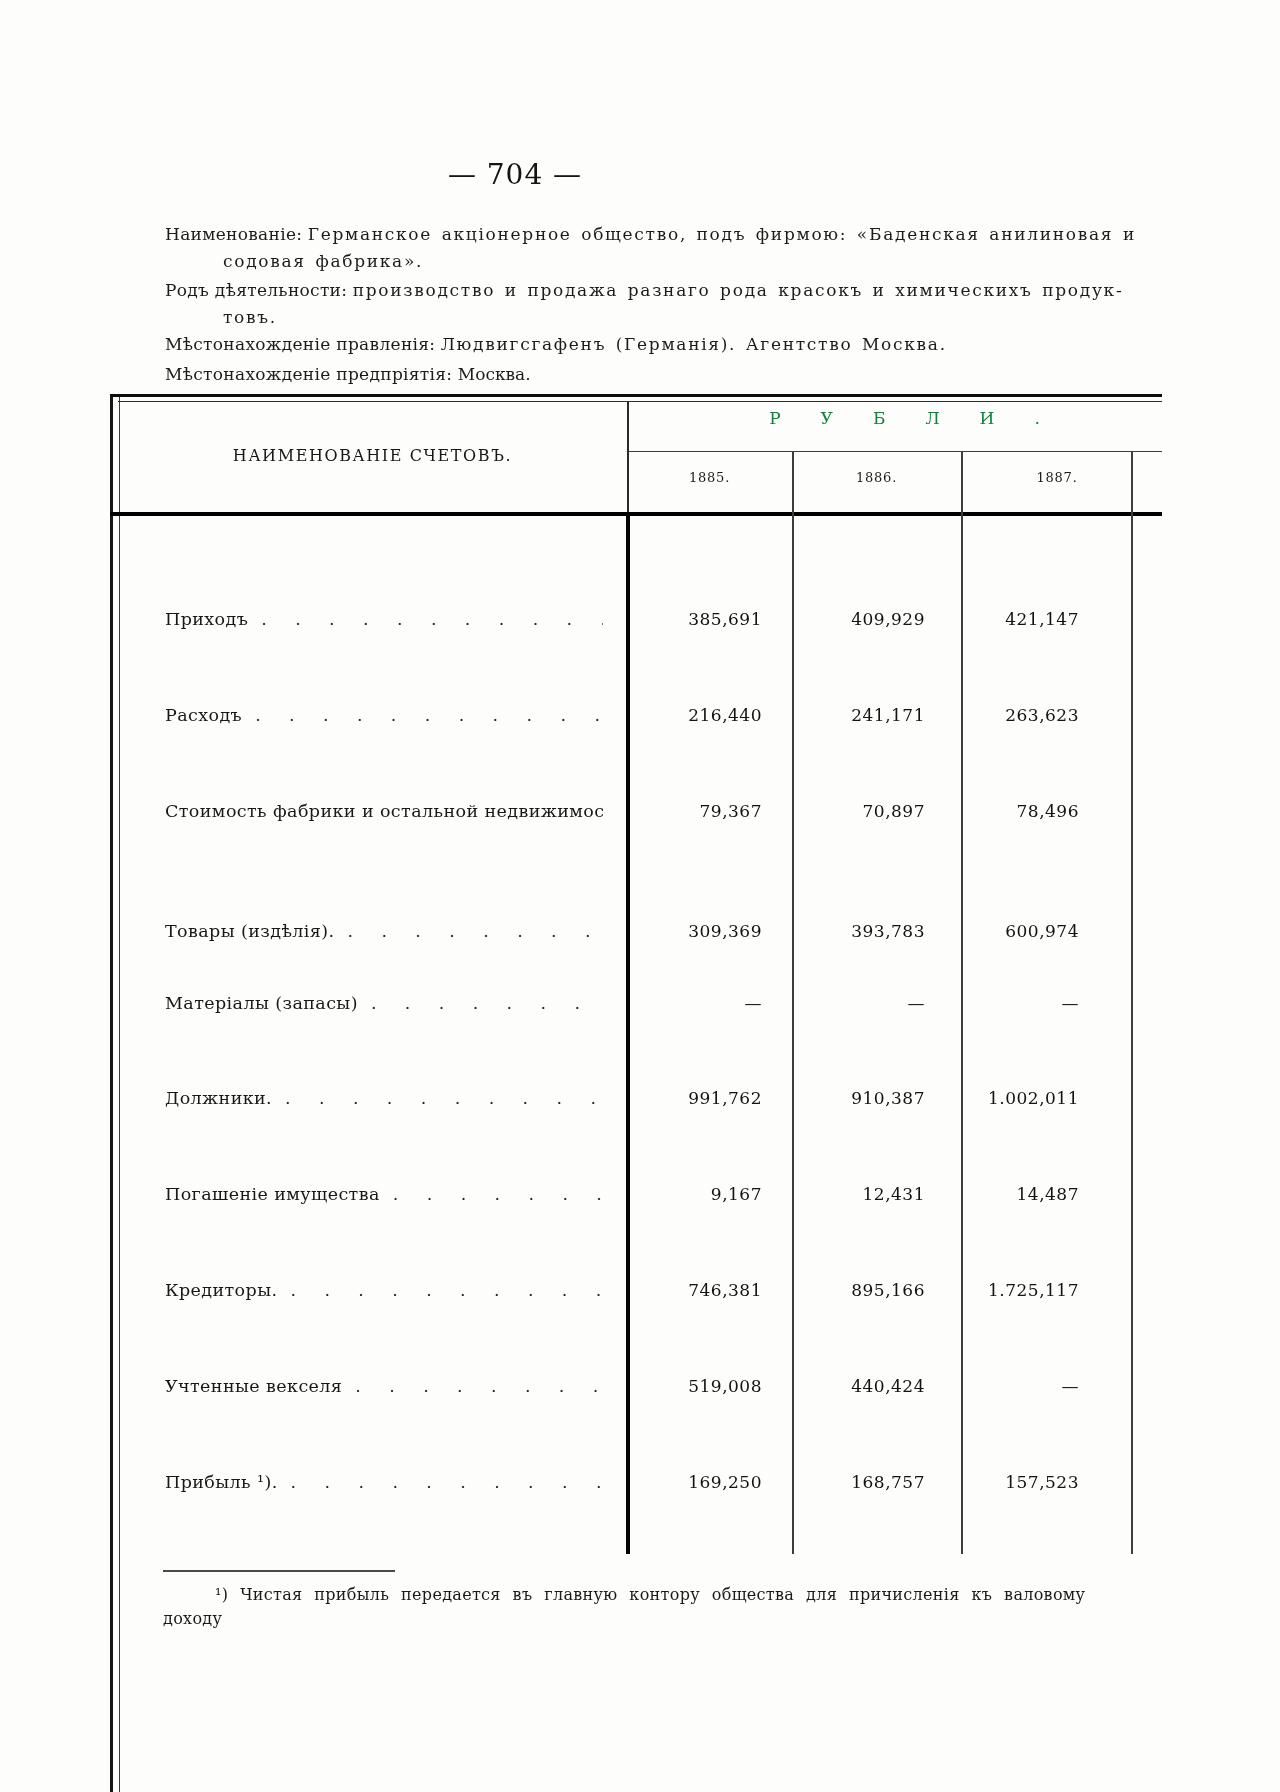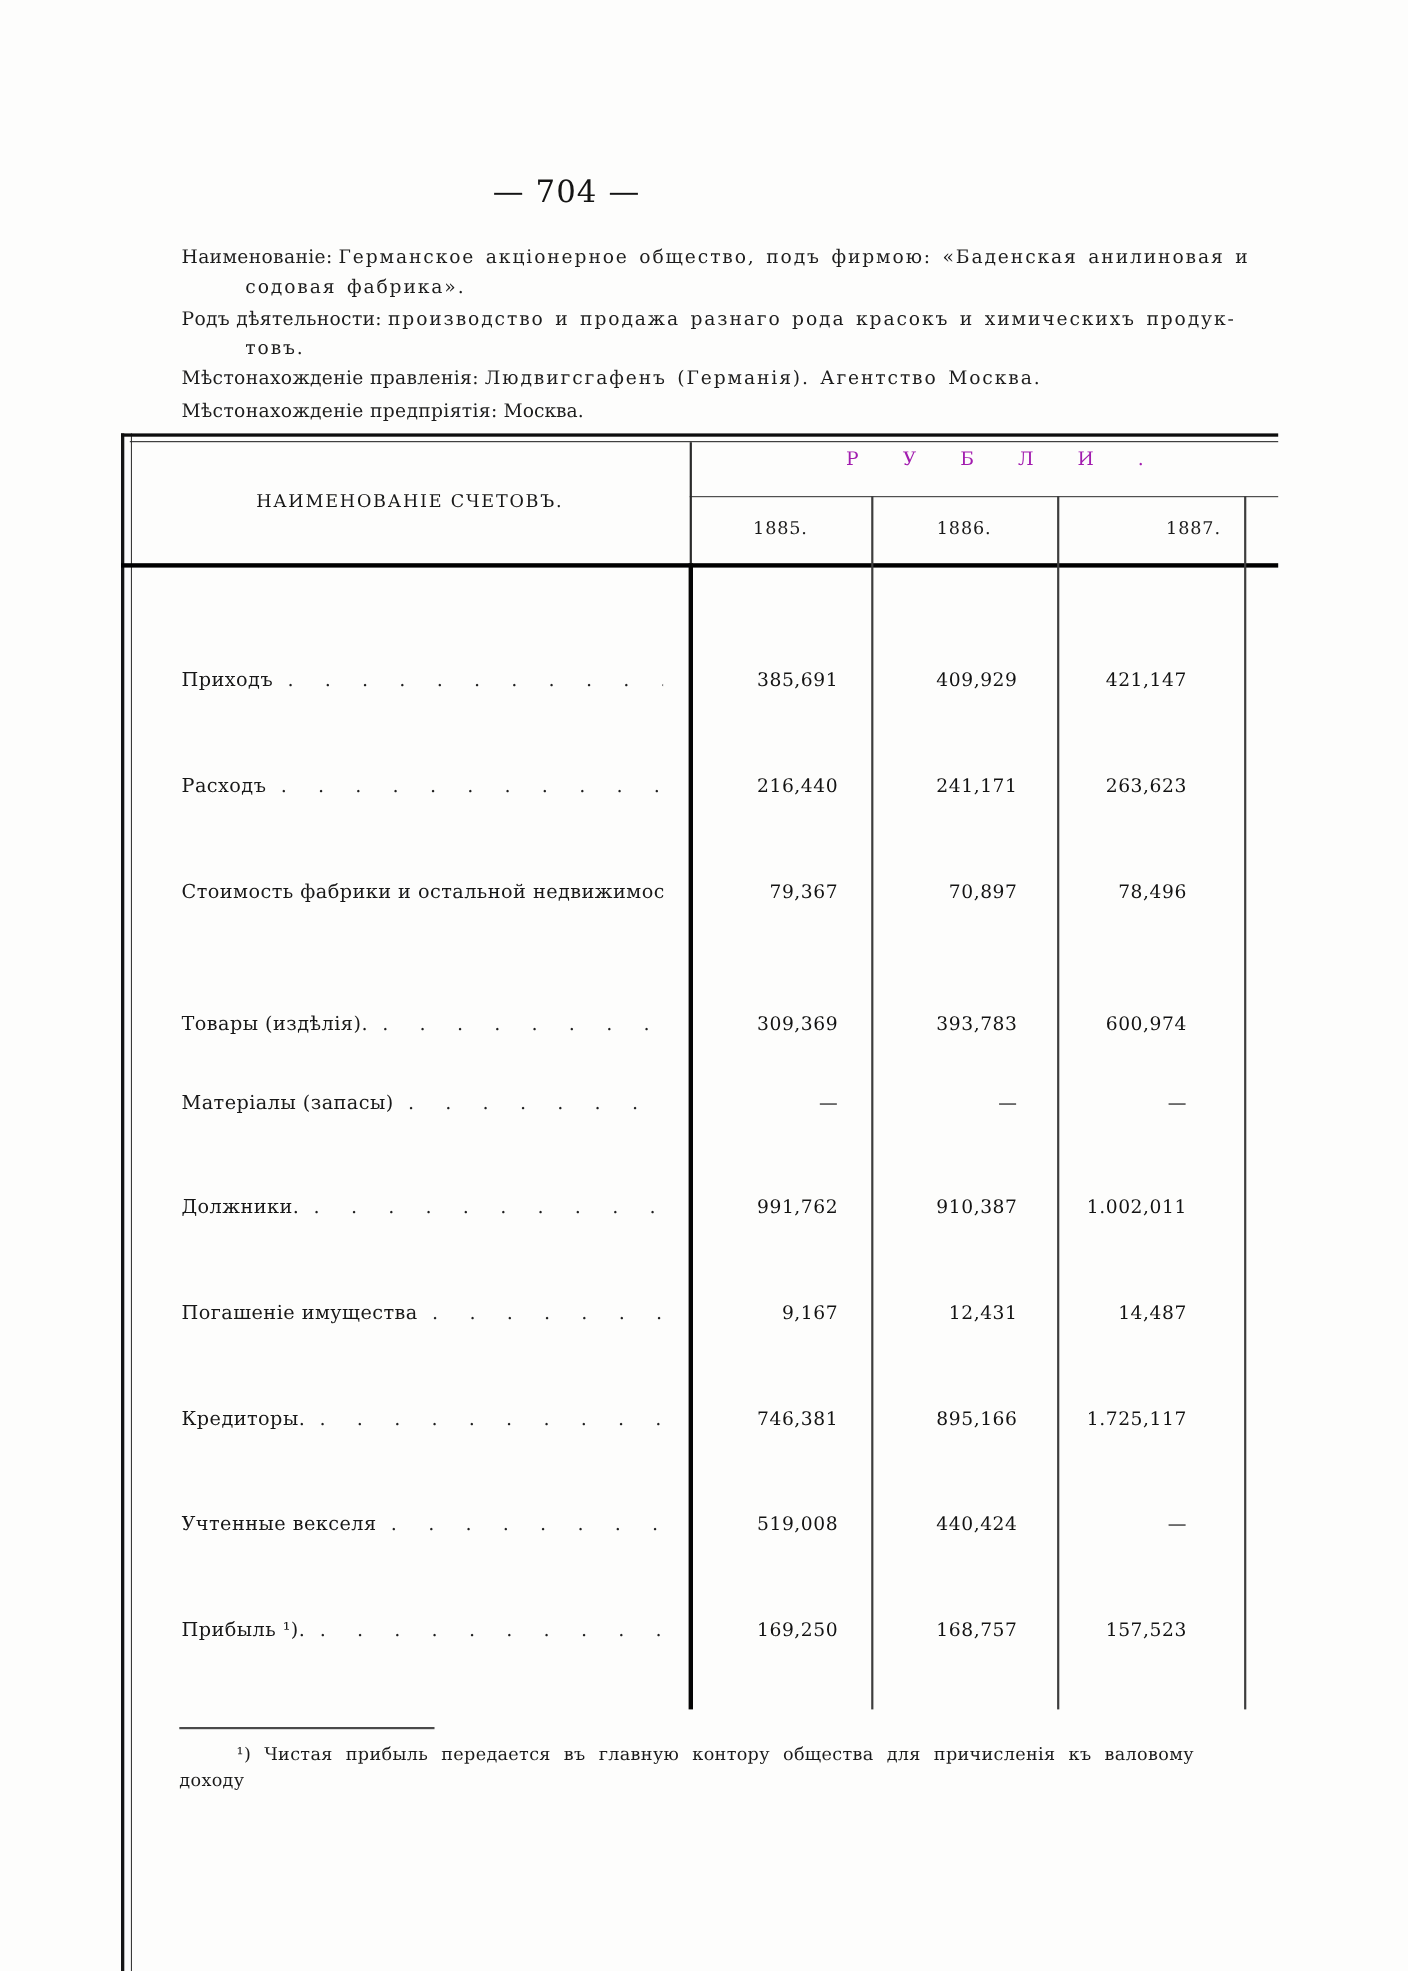--- a/index.html
+++ b/index.html
@@ -41,24 +41,24 @@
   .v-86{left:851px;top:57px;width:2px;height:1103px;background:#3d3d3d;}
   .v-87{left:1021px;top:57px;width:2px;height:1103px;background:#3d3d3d;}
 
   .acc-head{
     position:absolute;left:15px;top:52px;width:495px;
     text-align:center;font-size:16px;letter-spacing:1.6px;white-space:nowrap;color:#171717;
   }
   .rub-head{
     position:absolute;left:517px;top:14px;width:535px;
     text-align:center;font-size:17px;letter-spacing:40px;padding-left:60px;
-    box-sizing:border-box;white-space:nowrap;color:#a21caf;
-  }
-  .year{position:absolute;top:76px;text-align:center;font-size:16px;letter-spacing:0.8px;color:#1b1b1b;}
-  .y0{left:517px;width:165px;} .y1{left:682px;width:169px;} .y2{left:890px;width:170px;}
+    box-sizing:border-box;white-space:nowrap;color:#15803d;
+  }
+  .year{position:absolute;top:76px;text-align:center;font-size:13px;letter-spacing:0.8px;color:#1b1b1b;}
+  .y0{left:517px;width:165px;} .y1{left:682px;width:169px;} .y2{left:862px;width:170px;}
 
   
   .row{position:absolute;left:0;width:1052px;height:26px;font-size:17.5px;}
   .cell-label{
     position:absolute;left:55px;width:438px;display:flex;align-items:flex-end;
     white-space:nowrap;overflow:hidden;letter-spacing:0.4px;color:#181818;
   }
   .leader{
     flex:1;overflow:hidden;white-space:nowrap;
     padding-left:13px;word-spacing:22px;color:#1f1f1f;

